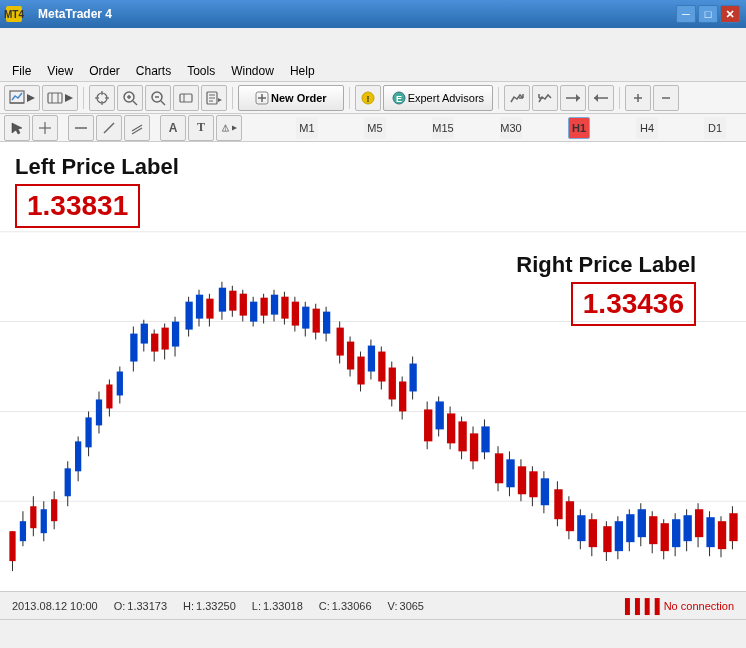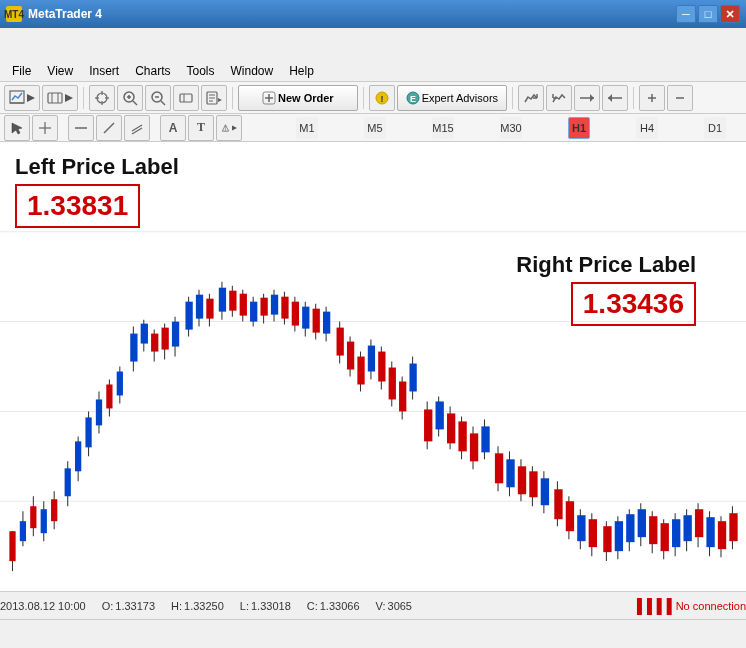--- a/index.html
+++ b/index.html
@@ -10,21 +10,21 @@
       background: linear-gradient(to bottom, #4a90d9, #2a6aad);
       height: 28px;
       display: flex;
       align-items: center;
       justify-content: space-between;
       padding: 0 6px;
       color: white;
       font-size: 12px;
       font-weight: bold;
     }
-    .title-bar-left { display: flex; align-items: center; gap: 6px; }
+    .title-bar-left { display: flex; align-items: center; gap: 16px; }
     .title-icon { width: 16px; height: 16px; background: #e8c000; border-radius: 2px; font-size: 10px; display: flex; align-items: center; justify-content: center; color: #333; font-weight: bold; }
     .title-controls { display: flex; gap: 2px; }
     .title-btn {
       width: 20px; height: 18px; background: #5a9ee0; border: 1px solid #3a7ab8;
       display: flex; align-items: center; justify-content: center;
       font-size: 11px; color: white; cursor: pointer; border-radius: 2px;
     }
     .title-btn.close { background: #c0392b; }
 
     
@@ -65,21 +65,21 @@
       align-items: center;
       justify-content: center;
       font-size: 11px;
       padding: 0 4px;
       gap: 2px;
     }
     .tb-sep { width: 1px; height: 22px; background: #ccc; margin: 0 3px; }
     .new-order-btn {
       background: linear-gradient(to bottom, #fff, #e8e8e8);
       border: 1px solid #aaa;
-      padding: 0 23px;
+      padding: 0 16px;
       font-size: 11px;
       font-weight: bold;
     }
     .expert-btn {
       background: linear-gradient(to bottom, #fff, #e8e8e8);
       border: 1px solid #aaa;
       padding: 0 8px;
       font-size: 11px;
     }
 
@@ -159,21 +159,21 @@
       margin-left: 44px;
     }
 
     
     .status-bar {
       height: 28px;
       background: #f0f0f0;
       border-top: 1px solid #ccc;
       display: flex;
       align-items: center;
-      padding: 0 0;
+      padding: 0 12px;
       font-size: 11px;
       color: #333;
       gap: 16px;
       position: absolute;
       bottom: 0;
       left: 0;
       right: 0;
     }
     .status-item { display: flex; gap: 2px; }
     .no-connection {
@@ -204,21 +204,21 @@
   <div class="title-controls">
     <div class="title-btn">─</div>
     <div class="title-btn">□</div>
     <div class="title-btn close">✕</div>
   </div>
 </div>
 
 <div class="menu-bar">
   <div class="menu-item">File</div>
   <div class="menu-item">View</div>
-  <div class="menu-item">Insert</div>
+  <div class="menu-item">Order</div>
   <div class="menu-item">Charts</div>
   <div class="menu-item">Tools</div>
   <div class="menu-item">Window</div>
   <div class="menu-item">Help</div>
 </div>
 
 <div class="toolbar1">
 
   <div class="tb-btn" title="New Chart">
     <svg width="16" height="16" viewBox="0 0 16 16">

